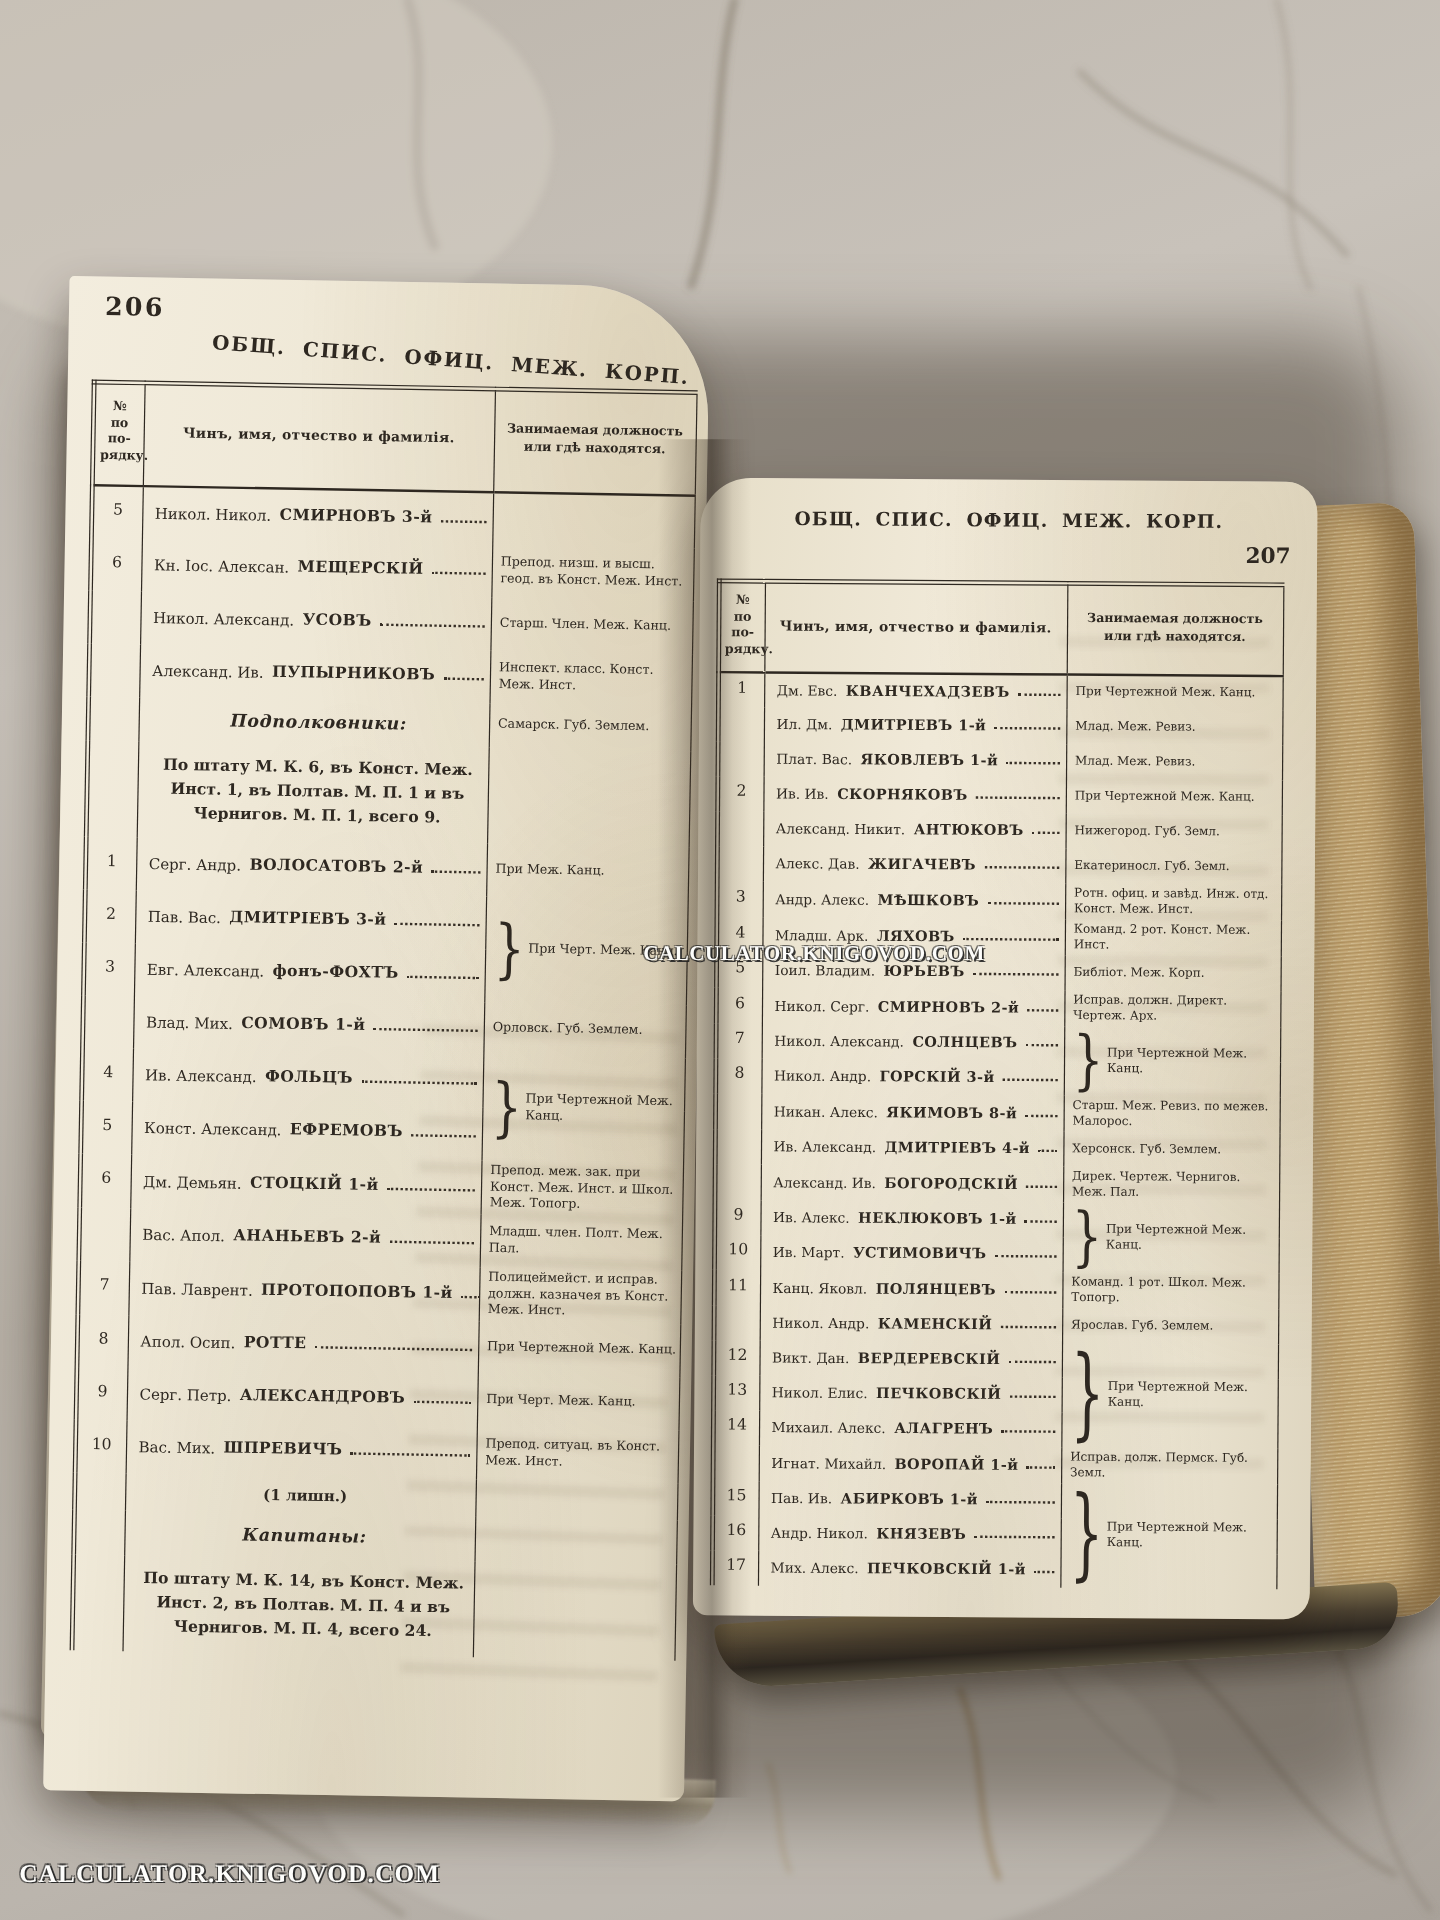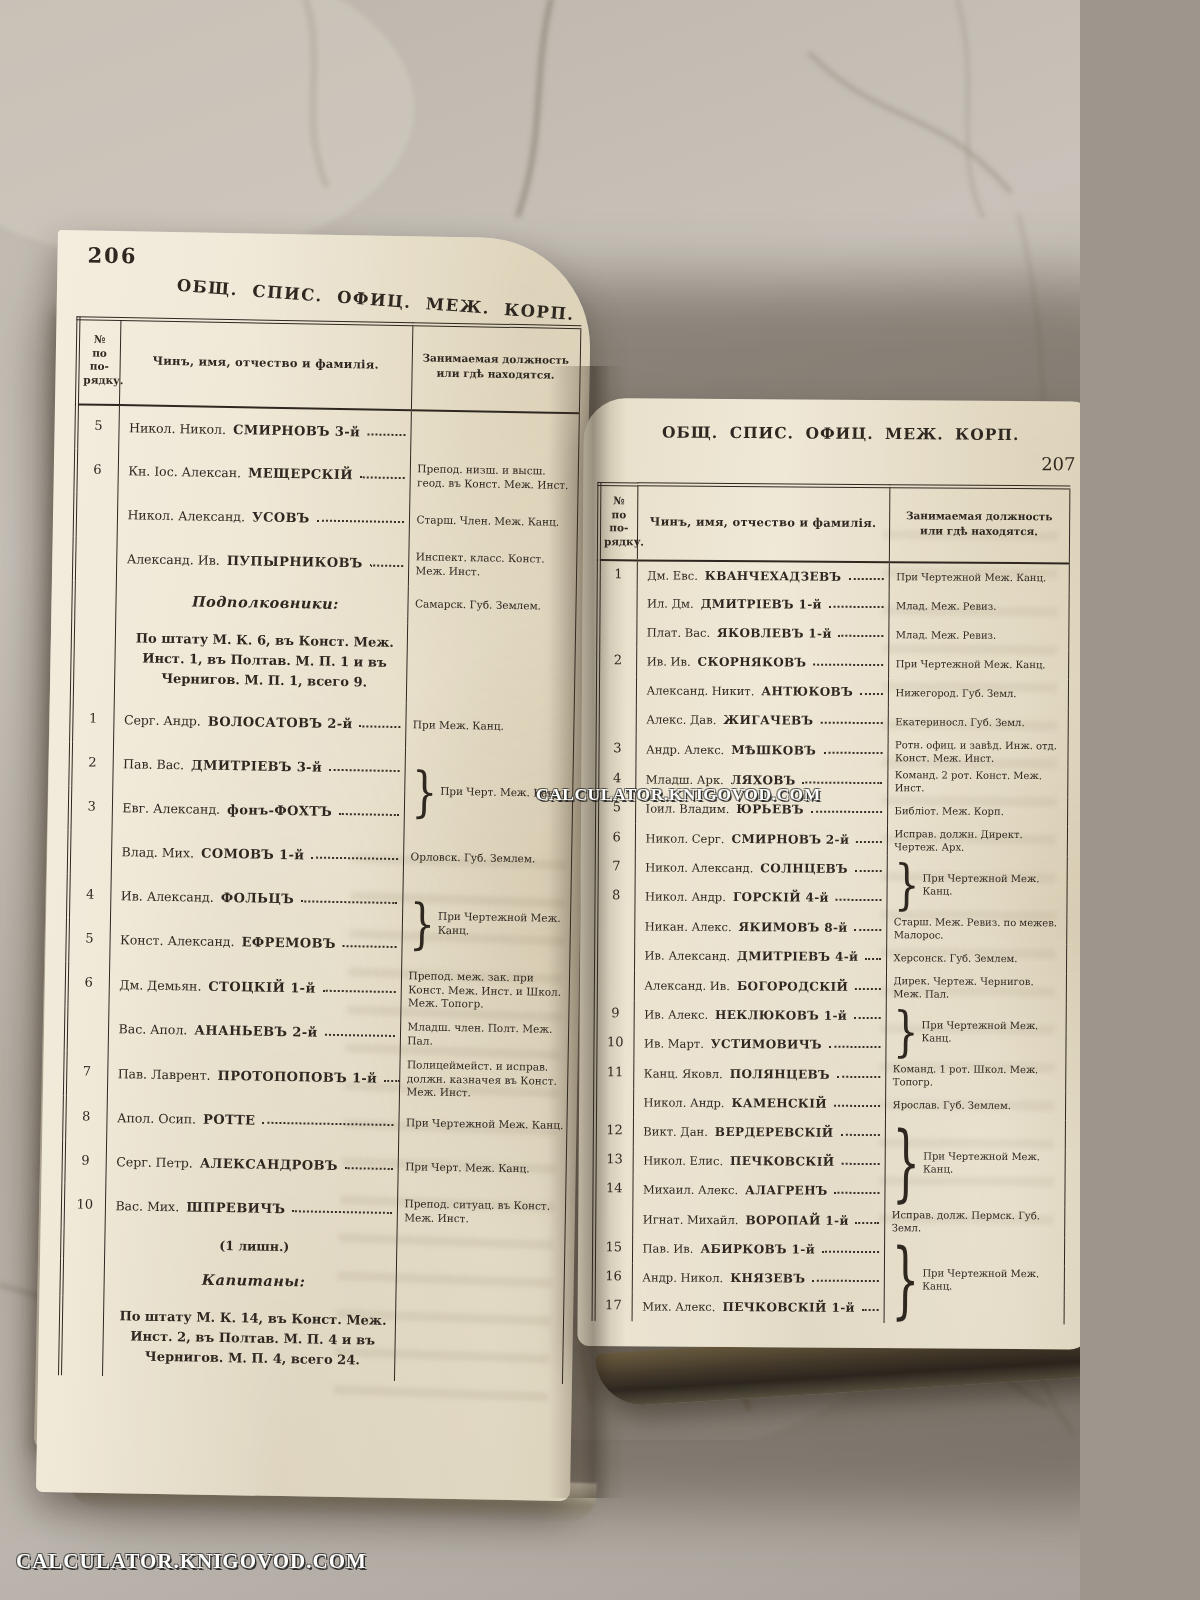--- a/index.html
+++ b/index.html
@@ -1,16 +1,16 @@
 <!DOCTYPE html>
 <html><head>
 <meta charset="utf-8">
 <style>
   html,body{margin:0;padding:0;background:#9d968c;}
-  #scene{position:relative;width:1080px;height:1600px;overflow:hidden;
+  #scene{position:relative;width:1200px;height:1600px;overflow:hidden;
          background:linear-gradient(160deg,#bcb5ab 0%,#c8c2ba 28%,#b6afa5 55%,#bbb5ad 78%,#a9a29a 100%);
          font-family:"DejaVu Serif",serif;color:#2e2821;}
   .marble-svg{position:absolute;inset:0;z-index:0;}
   .book-shadow{position:absolute;left:45px;top:280px;width:1120px;height:1230px;
          background:rgba(52,42,30,.42);filter:blur(30px);border-radius:80px;z-index:1;}
   .under-left{position:absolute;left:46px;top:300px;width:28px;height:1150px;transform:rotate(1.2deg);
          background:linear-gradient(to right,#c6bda8,#e7e0cd);border-radius:12px;
          box-shadow:-4px 8px 16px rgba(60,50,35,.35);z-index:2;}
   .fore-edge{position:absolute;left:1080px;top:420px;width:114px;height:928px;transform:rotate(-2deg);
          background:repeating-linear-gradient(177deg,#d4be92 0px,#b3935f 1.6px,#ccb180 3.2px),
@@ -41,21 +41,21 @@
   .ghost-r{left:300px;top:130px;width:175px;height:700px;opacity:.8;}
 
   .gutter{position:absolute;left:548px;top:366px;width:78px;height:1132px;z-index:6;pointer-events:none;
          background:linear-gradient(to right,rgba(70,56,40,0),rgba(70,56,40,.28) 40%,rgba(45,36,26,.42) 58%,rgba(70,56,40,.12) 80%,rgba(70,56,40,0));}
 
   .pg-num-left{position:absolute;left:30px;top:12px;font-size:21px;font-weight:bold;letter-spacing:2px;}
   .title-left{position:absolute;left:0;right:0;top:52px;padding-left:112px;padding-right:8px;text-align:center;
          font-weight:bold;font-size:16.5px;letter-spacing:1.5px;word-spacing:7px;transform:rotate(3.2deg);}
   .title-right{position:absolute;left:0;right:0;top:24px;text-align:center;font-weight:bold;
          font-size:15.5px;letter-spacing:1px;word-spacing:5px;}
-  .pg-num-right{position:absolute;right:22px;top:52px;font-size:18px;font-weight:normal;}
+  .pg-num-right{position:absolute;right:22px;top:52px;font-size:18px;font-weight:bold;}
 
   table.booktable{border-collapse:collapse;table-layout:fixed;position:absolute;
          border-top:4px double #2e2821;border-left:4px double #2e2821;border-right:1.6px solid #2e2821;}
   .pl table.booktable{left:20px;top:86px;width:502px;}
   .pr table.booktable{left:14px;top:84px;width:470px;}
   .booktable th{font-weight:bold;vertical-align:middle;border-bottom:2.6px solid #2e2821;}
   .pl .booktable th{padding:12px 4px 16px;}
   .pr .booktable th{padding:8px 3px 10px;}
   .th-num{font-size:10.5px;line-height:1.3;}
   .th-name{font-size:11.5px;letter-spacing:.3px;}
@@ -515,21 +515,21 @@
                 <span class="brace b2">}</span>
                 <span class="btxt">При Чертежной Меж. Канц.</span>
               </div>
             </td>
           </tr>
           <tr>
             <td class="cnum">8</td>
             <td class="cname">
               <div class="nrow">
                 <span class="pre">Никол. Андр.</span>
-                <span class="sur">ГОРСКІЙ 4-й</span>
+                <span class="sur">ГОРСКІЙ 3-й</span>
                 <span class="leader"></span>
               </div>
             </td>
           </tr>
           <tr>
             <td class="cnum"></td>
             <td class="cname">
               <div class="nrow">
                 <span class="pre">Никан. Алекс.</span>
                 <span class="sur">ЯКИМОВЪ 8-й</span>

